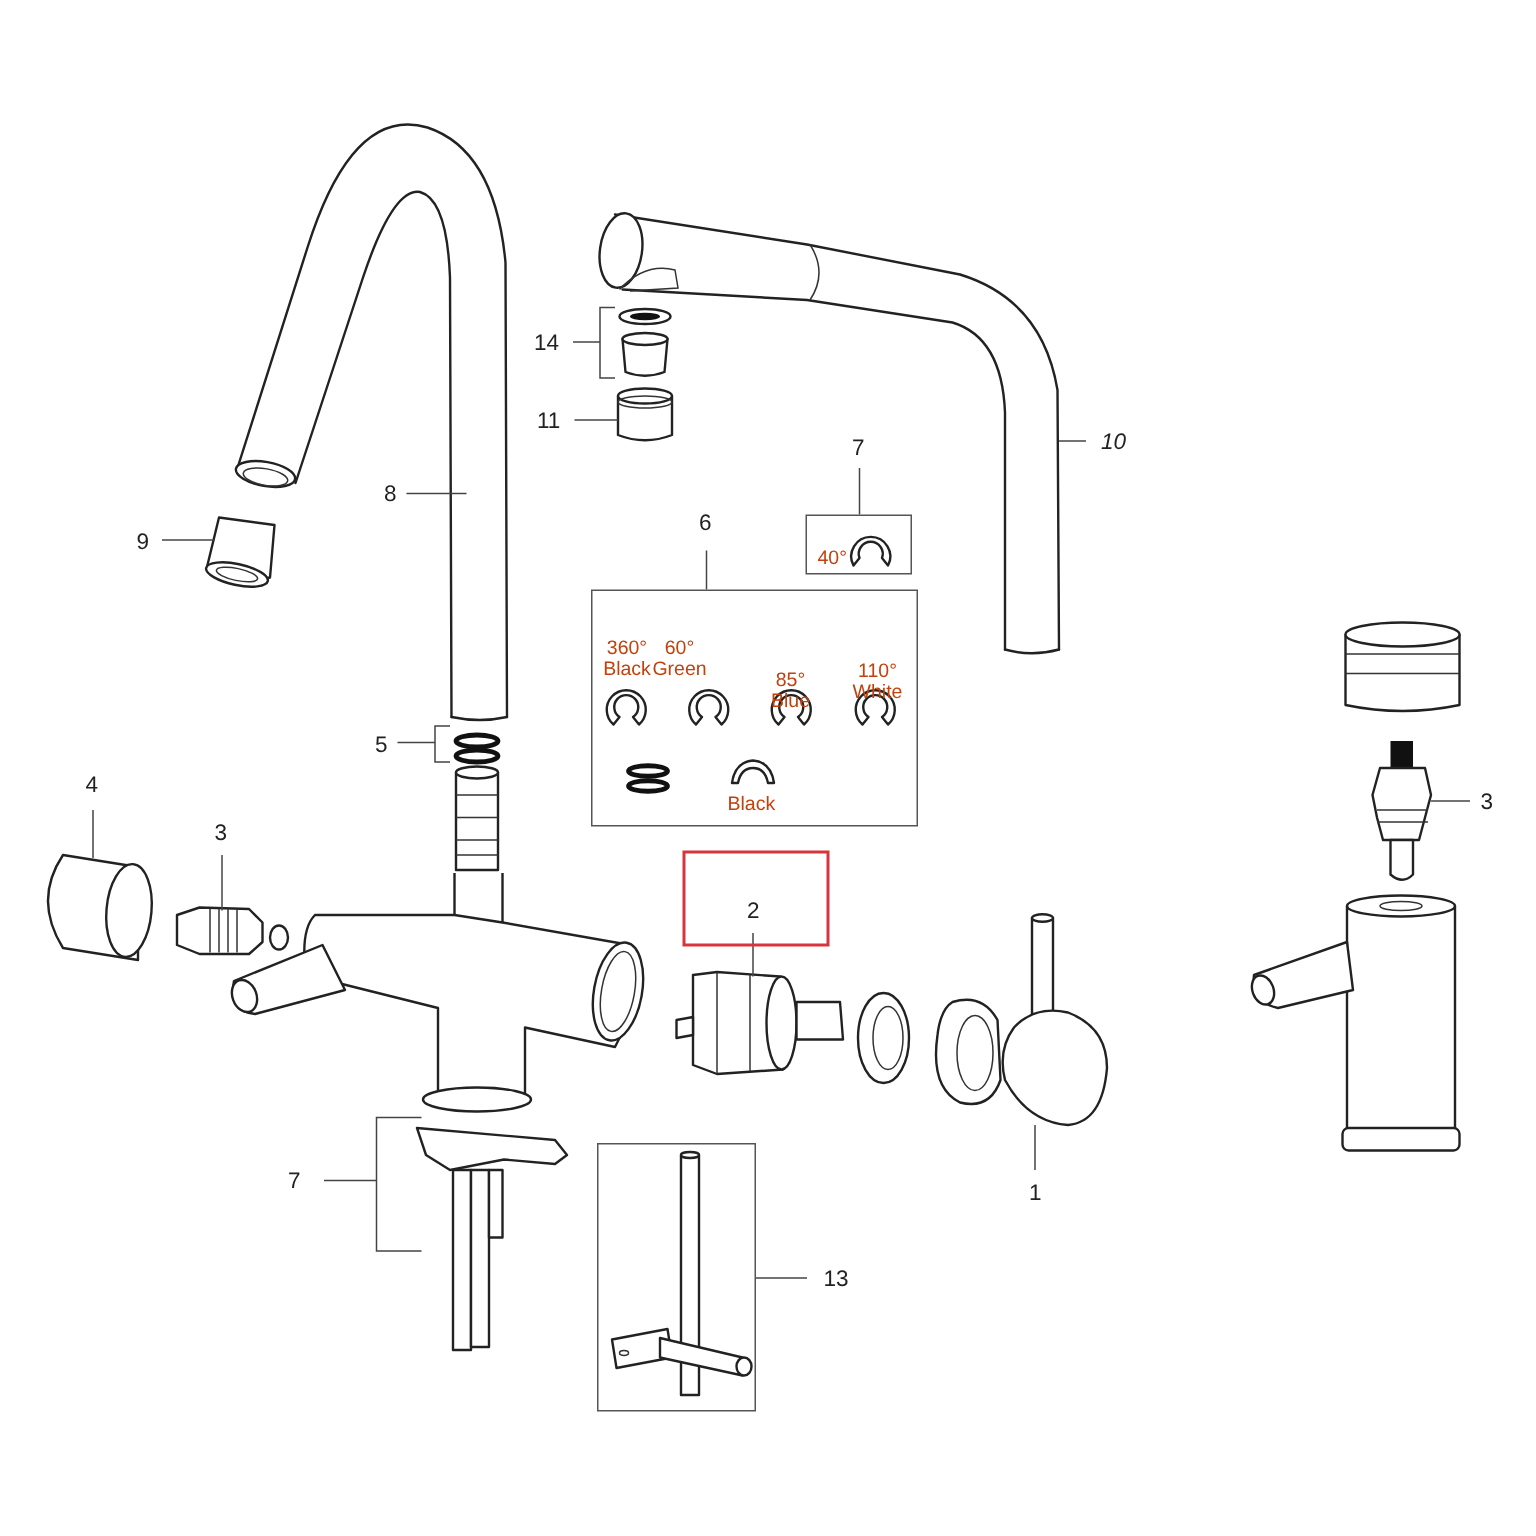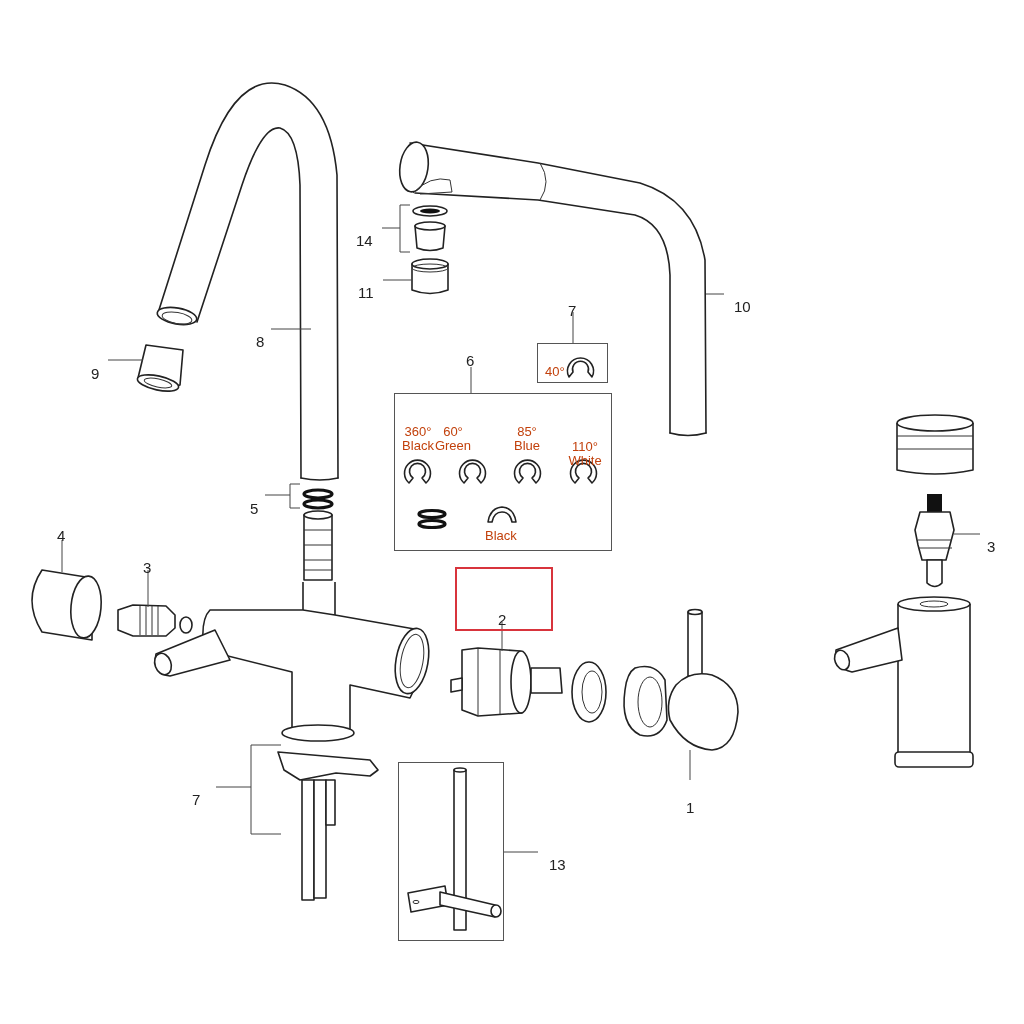--- a/index.html
+++ b/index.html
@@ -4,21 +4,21 @@
 <style>
   html, body { margin: 0; padding: 0; background: #ffffff; }
   body { width: 1024px; height: 1024px; position: relative; overflow: hidden;
          font-family: "Liberation Sans", "DejaVu Sans", sans-serif; color: #222; }
   svg.drawing { position: absolute; left: 0; top: 0; width: 1024px; height: 1024px; }
   .ln { fill: none; stroke: #222; stroke-width: 1.6; stroke-linejoin: round; stroke-linecap: round; }
   .thin { fill: none; stroke: #333; stroke-width: 1; }
   .part { fill: #fff; stroke: #222; stroke-width: 1.6; stroke-linejoin: round; }
   .ring { fill: none; stroke: #111; stroke-width: 3.2; }
   .leader { stroke: #444; stroke-width: 1; fill: none; }
-  .label { position: absolute; font-size: 15px; color: #222; line-height: 1; white-space: nowrap; margin-top: 12px; }
+  .label { position: absolute; font-size: 15px; color: #222; line-height: 1; white-space: nowrap; }
   .small { position: absolute; font-size: 13px; color: #c2410c; line-height: 1.1; text-align: center; white-space: nowrap; }
   .box { position: absolute; border: 1px solid #555; box-sizing: border-box; }
   .hl-box { position: absolute; border: 2px solid #d8343c; box-sizing: border-box; }
 </style>
 </head>
 <body>
 
 <svg class="drawing" viewBox="0 0 1024 1024" xmlns="http://www.w3.org/2000/svg">
 
   <g>
@@ -199,35 +199,35 @@
 <span class="label" style="left:686px;top:788px;">1</span>
 <span class="label" style="left:498px;top:600px;">2</span>
 <span class="label" style="left:143px;top:548px;">3</span>
 <span class="label" style="left:987px;top:527px;">3</span>
 <span class="label" style="left:57px;top:516px;">4</span>
 <span class="label" style="left:250px;top:489px;">5</span>
 <span class="label" style="left:466px;top:341px;">6</span>
 <span class="label" style="left:568px;top:291px;">7</span>
 <span class="label" style="left:256px;top:322px;">8</span>
 <span class="label" style="left:91px;top:354px;">9</span>
-<span class="label" style="left:734px;top:287px;">10</span>
+<span class="label" style="left:734px;top:287px;font-style:italic;">10</span>
 <span class="label" style="left:358px;top:273px;">11</span>
 <span class="label" style="left:192px;top:780px;">7</span>
 <span class="label" style="left:549px;top:845px;">13</span>
 <span class="label" style="left:356px;top:221px;">14</span>
 
 <div class="small" style="left:398px;top:425px;width:40px;text-align:center;">
   <div>360°</div>
   <div>Black</div>
 </div>
 <div class="small" style="left:431px;top:425px;width:44px;">
   <div>60°</div>
   <div>Green</div>
 </div>
-<div class="small" style="left:508px;top:425px;width:38px;">
+<div class="small" style="left:508px;top:446px;width:38px;">
   <div>85°</div>
   <div>Blue</div>
 </div>
 <div class="small" style="left:563px;top:440px;width:44px;">
   <div>110°</div>
   <div>White</div>
 </div>
 <span class="small" style="left:485px;top:529px;">Black</span>
 <span class="small" style="left:545px;top:365px;">40°</span>
 

